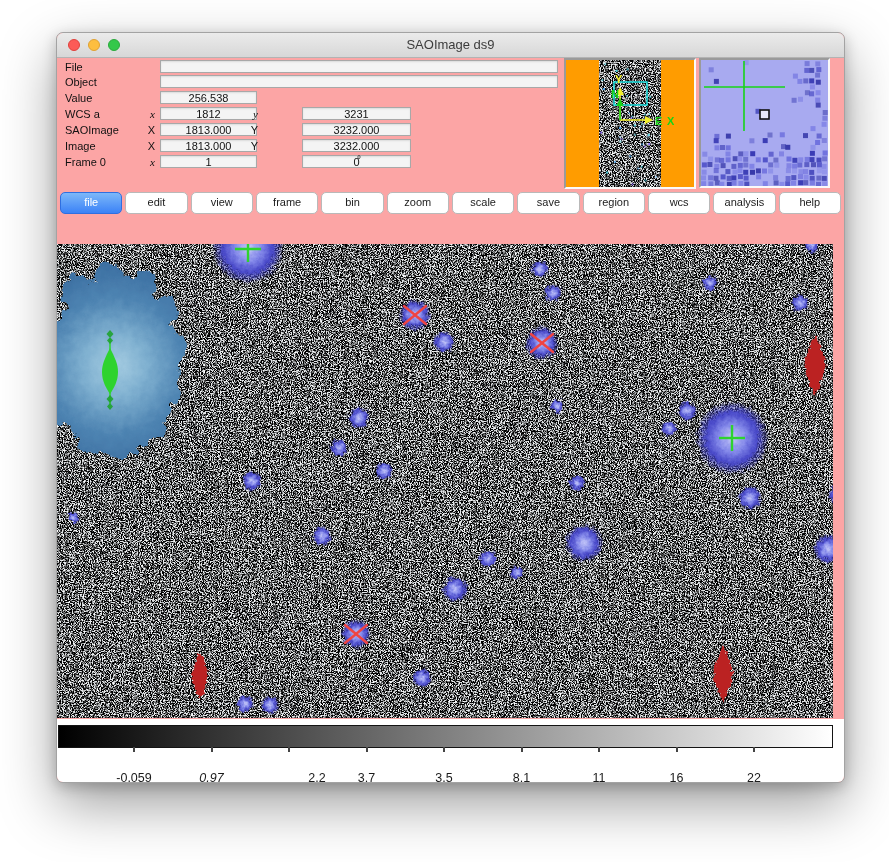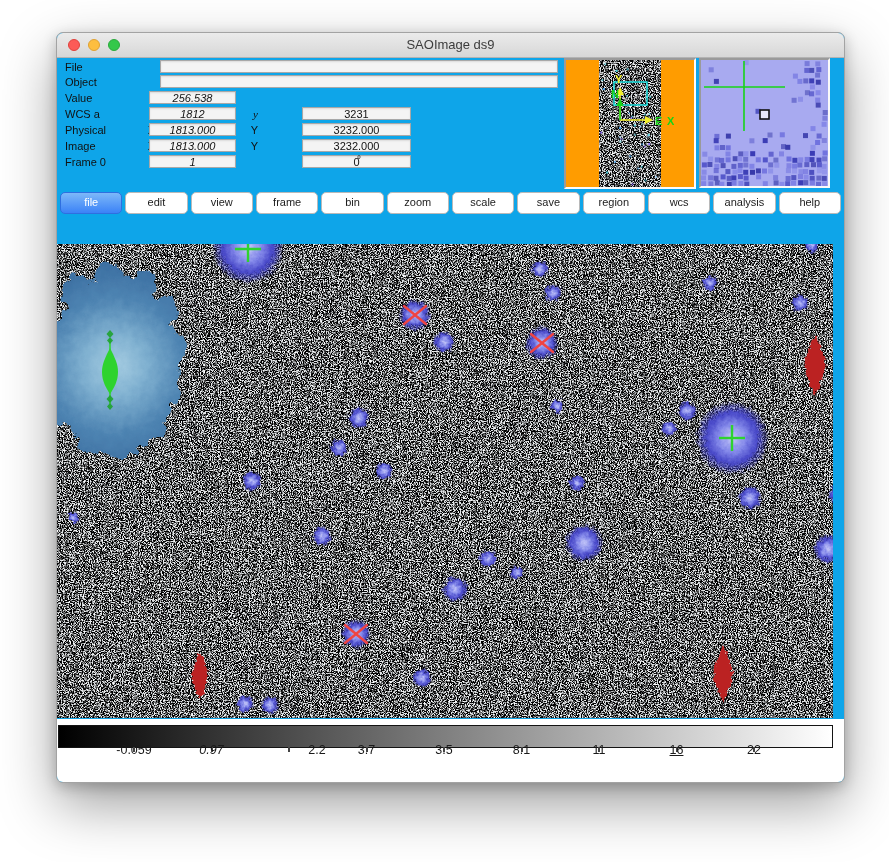--- a/index.html
+++ b/index.html
@@ -1,38 +1,38 @@
 <!DOCTYPE html>
 <html><head>
 <meta charset="utf-8">
 <style>
   html,body{margin:0;padding:0;}
   body{width:889px;height:862px;background:#ffffff;overflow:hidden;position:relative;
        font-family:"Liberation Sans",sans-serif;-webkit-font-smoothing:antialiased;}
-  .window{position:absolute;left:56px;top:32px;width:787px;height:749px;background:#0ea5e9;
+  .window{position:absolute;left:56px;top:32px;width:787px;height:749px;background:#fca5a5;
           border:1px solid #a3a3a3;border-radius:7px;overflow:hidden;
           box-shadow:0 22px 55px rgba(0,0,0,.38),0 4px 14px rgba(0,0,0,.22);}
   .titlebar{height:24px;background:linear-gradient(#ebebeb,#d7d7d7);border-bottom:1px solid #b3b3b3;
             position:relative;text-align:center;line-height:24px;font-size:13px;color:#3c3c3c;}
   .lights{position:absolute;left:11px;top:6px;display:flex;gap:8px;}
   .light{width:12px;height:12px;border-radius:50%;}
   .light.red{background:#fc5b57;border:1px solid #df413c;box-sizing:border-box;}
   .light.yellow{background:#fdbe40;border:1px solid #dfa133;box-sizing:border-box;}
   .light.green{background:#34c84a;border:1px solid #2aa93c;box-sizing:border-box;}
   .content{position:absolute;left:0;top:25px;right:0;bottom:0;}
   
   .irow{position:absolute;height:14px;font-size:11px;color:#111;}
   .ilabel{position:absolute;left:8px;top:1px;white-space:nowrap;}
   .isub1{position:absolute;left:86px;width:12px;top:1px;text-align:right;}
   .isub2{position:absolute;left:189px;width:12px;top:1px;text-align:right;}
   .ital{font-style:italic;font-family:"Liberation Serif",serif;}
   .ifield{position:absolute;top:0;height:13px;background:#f4f4f4;border:1px solid #a8a8a8;
           box-shadow:inset 0 1px 2px rgba(0,0,0,.10);font-size:11px;line-height:13px;
           text-align:center;color:#111;box-sizing:border-box;}
-  .f1{left:92px;width:87px;font-style:italic;}
+  .f1{left:103px;width:97px;}
   .f2{left:202px;width:109px;margin-left:43px;}
   .flong{left:103px;width:398px;}
   .deg{position:absolute;left:300px;top:-1px;font-size:10px;}
   
   .panner{position:absolute;left:507px;top:0px;width:132px;height:131px;
           border:2px solid;border-color:#9a9a9a #fafafa #fafafa #9a9a9a;box-sizing:border-box;background:#ff9c00;}
   .magnifier{position:absolute;left:642px;top:0px;width:131px;height:130px;
           border:2px solid;border-color:#9a9a9a #fafafa #fafafa #9a9a9a;box-sizing:border-box;background:#a8aaf0;}
   
   .menurow{position:absolute;left:0;width:787px;display:flex;gap:3px;padding:0 3px;box-sizing:border-box;}
@@ -42,21 +42,21 @@
         font-size:11px;line-height:19px;text-align:center;color:#1b1b1b;cursor:default;}
   .mbtn.active{background:linear-gradient(#7db8f9,#3b82f7);border-color:#2f6fe0;color:#ffffff;}
   
   .image-area{position:absolute;left:0;top:186px;width:776px;height:474px;background:#000;}
   .image-area svg{display:block;}
   
   .cbstrip{position:absolute;left:0;top:661px;width:787px;height:63px;background:#ffffff;}
   .cbar{position:absolute;left:1px;top:6px;width:773px;height:21px;border:1px solid #141414;
         background:linear-gradient(to right,#000000,#ffffff);}
   .cbtick{position:absolute;top:28px;width:2px;height:5px;background:#444;}
-  .cblabel{position:absolute;top:24px;transform:translateX(-50%);font-size:12.5px;color:#1a1a1a;}
+  .cblabel{position:absolute;top:52px;transform:translateX(-50%);font-size:12.5px;color:#1a1a1a;}
 </style>
 </head>
 <body>
 
 <svg width="0" height="0" style="position:absolute" aria-hidden="true">
   <defs>
     <radialGradient id="sg">
       <stop offset="0" stop-color="#c3c6f8"></stop>
       <stop offset="0.38" stop-color="#8287e9"></stop>
       <stop offset="0.68" stop-color="#4848c8"></stop>
@@ -112,21 +112,21 @@
       <span class="ifield f1">256.538</span>
     </div>
     <div class="irow" style="top:49px">
       <span class="ilabel">WCS a</span>
       <span class="isub1 ital">x</span>
       <span class="ifield f1">1812</span>
       <span class="isub2 ital">y</span>
       <span class="ifield f2">3231</span>
     </div>
     <div class="irow" style="top:65px">
-      <span class="ilabel">Physical</span>
+      <span class="ilabel">SAOImage</span>
       <span class="isub1">X</span>
       <span class="ifield f1">1813.000</span>
       <span class="isub2">Y</span>
       <span class="ifield f2">3232.000</span>
     </div>
     <div class="irow" style="top:81px">
       <span class="ilabel">Image</span>
       <span class="isub1">X</span>
       <span class="ifield f1">1813.000</span>
       <span class="isub2">Y</span>

